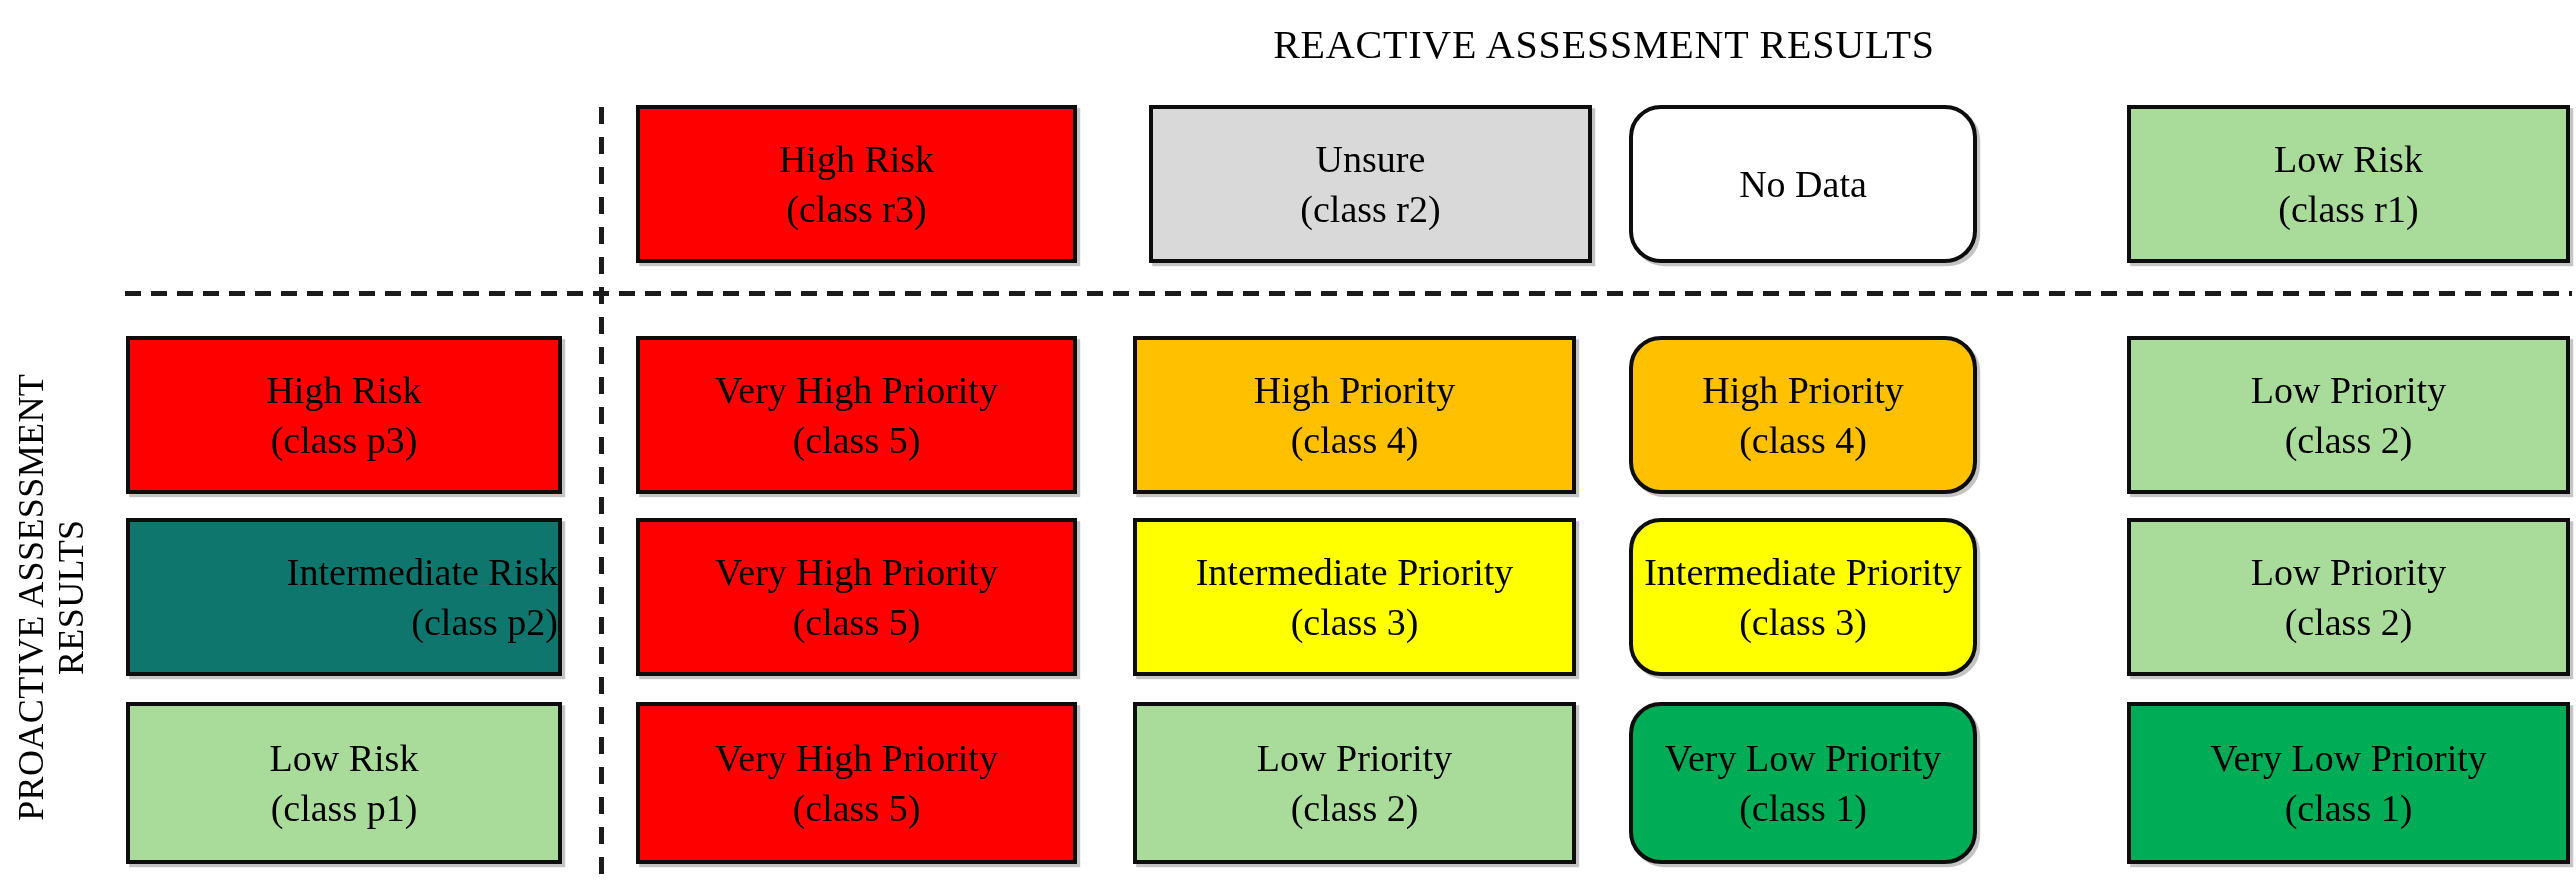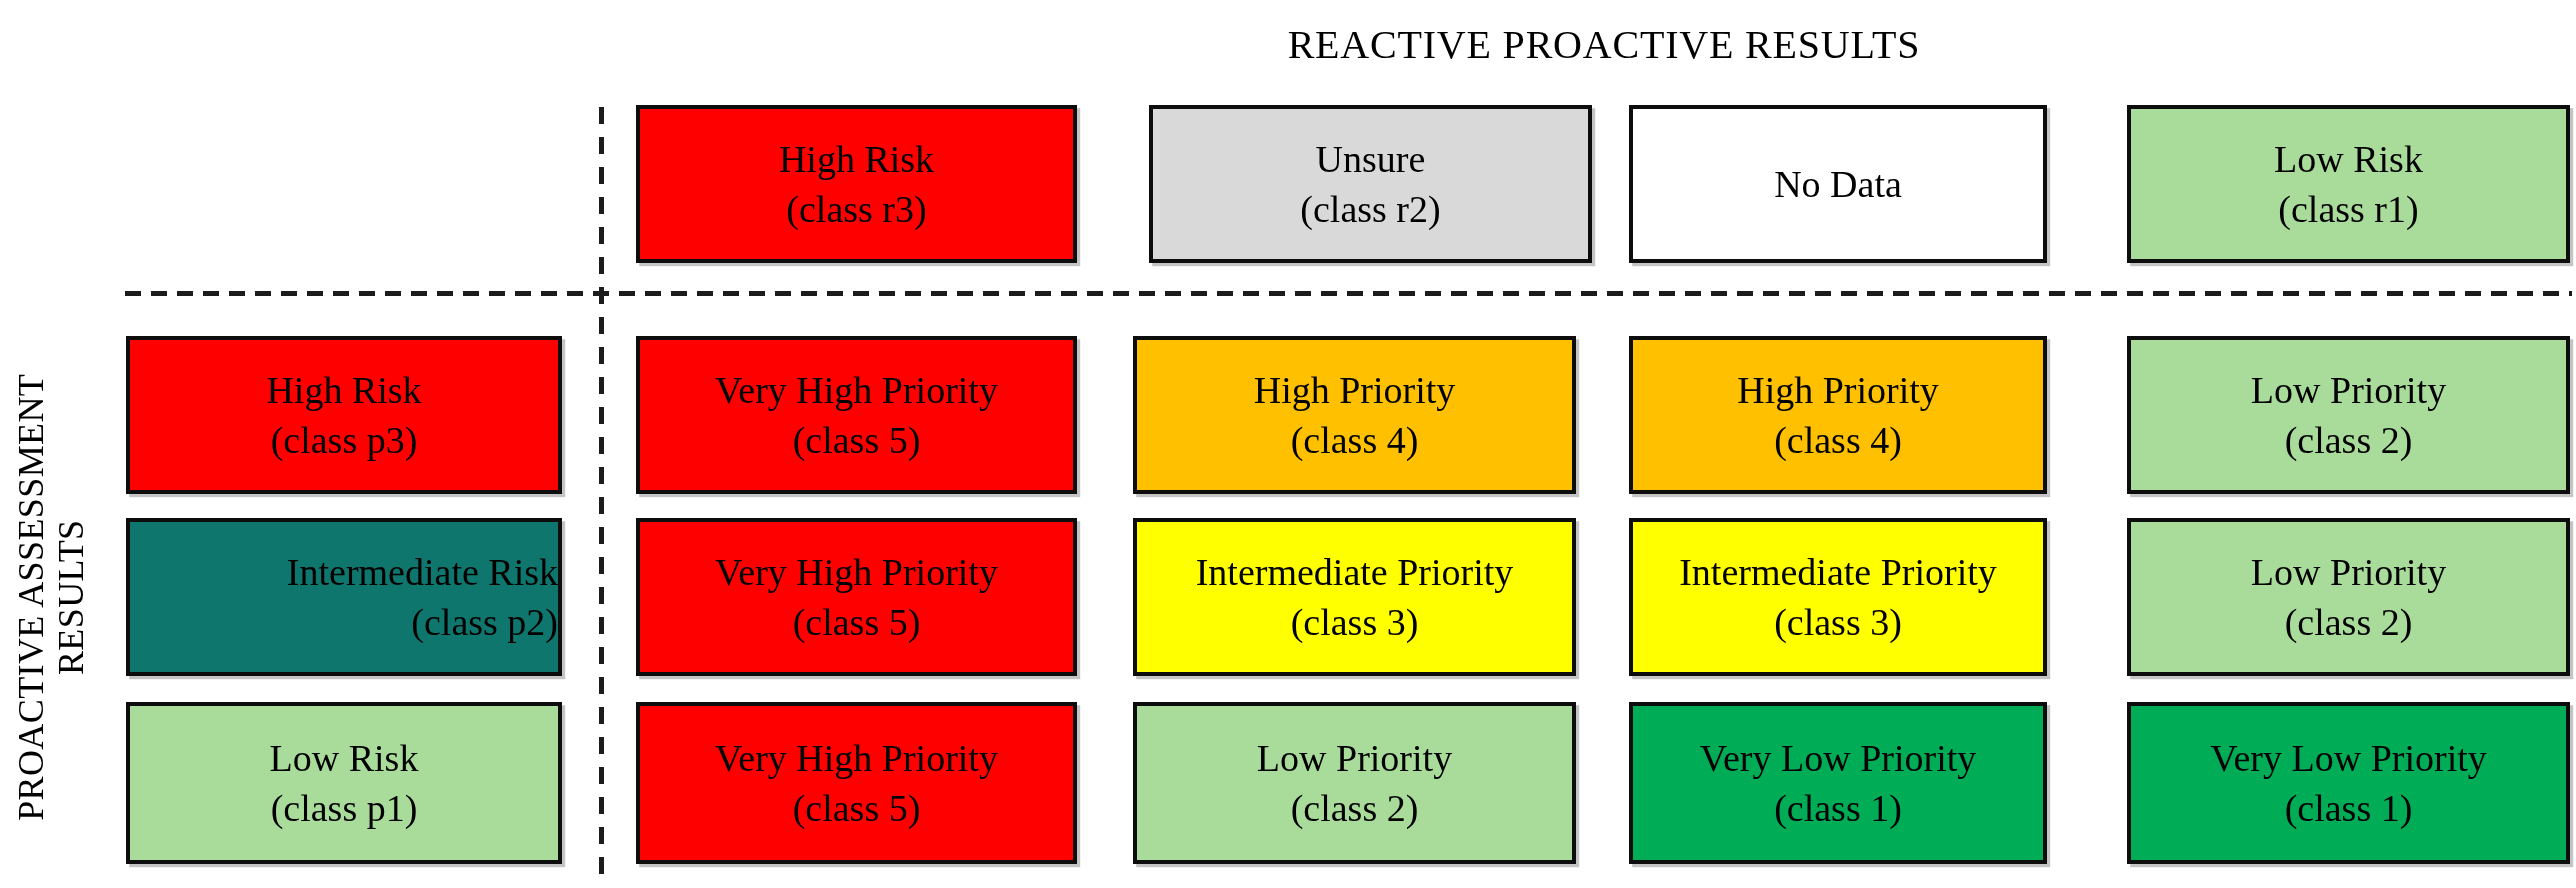--- a/index.html
+++ b/index.html
@@ -73,34 +73,34 @@
     justify-content: center;
     align-items: center;
     text-align: center;
     font-size: 38px;
     line-height: 1.32;
   }
   
   .c0 { left: 126px;  width: 436px; }
   .c1 { left: 636px;  width: 441px; }
   .c2 { left: 1133px; width: 443px; }
-  .c3 { left: 1629px; width: 418px; }
+  .c3 { left: 1629px; width: 348px; border-radius: 32px; }
   .c4 { left: 2127px; width: 443px; }
   
   .r0 { top: 105px; height: 158px; }
   .r1 { top: 336px; height: 158px; }
   .r2 { top: 518px; height: 158px; }
   .r3 { top: 702px; height: 162px; }
 </style>
 </head>
 <body>
 
 <div class="figure">
 
-  <div class="axis-title-top">REACTIVE PROACTIVE RESULTS</div>
+  <div class="axis-title-top">REACTIVE ASSESSMENT RESULTS</div>
 
   <div class="axis-title-left">
     <div class="rot">
       <div>PROACTIVE ASSESSMENT</div>
       <div>RESULTS</div>
     </div>
   </div>
 
   <div class="hline"></div>
   <div class="vline"></div>

